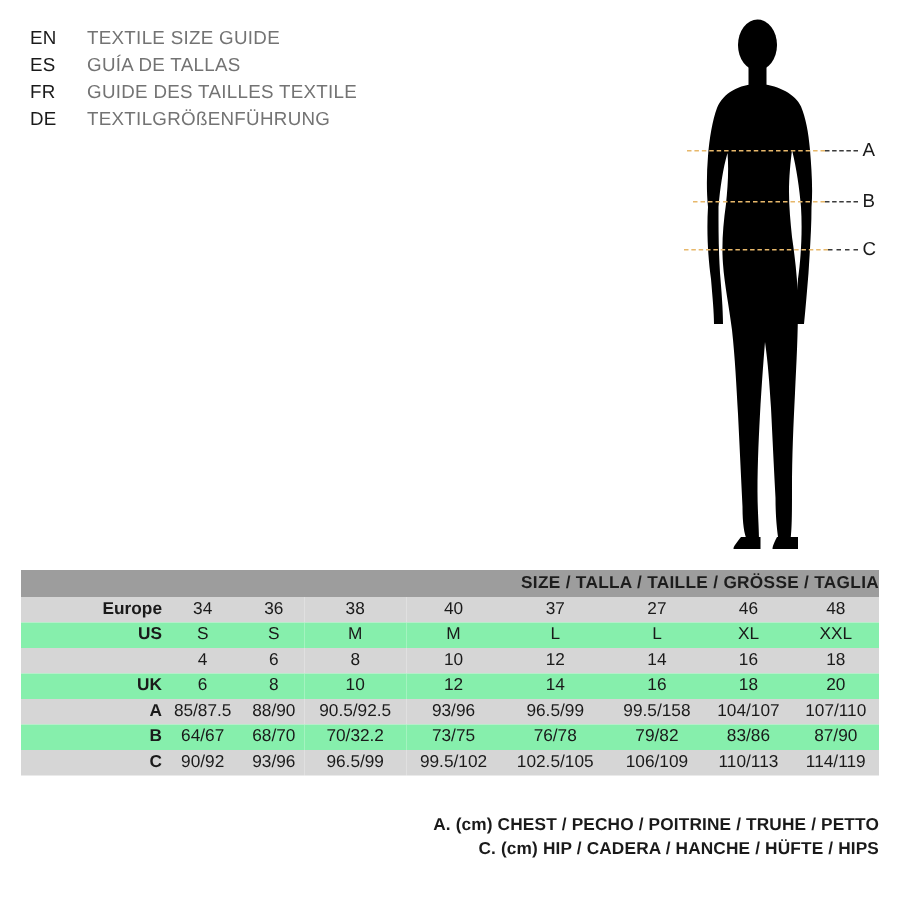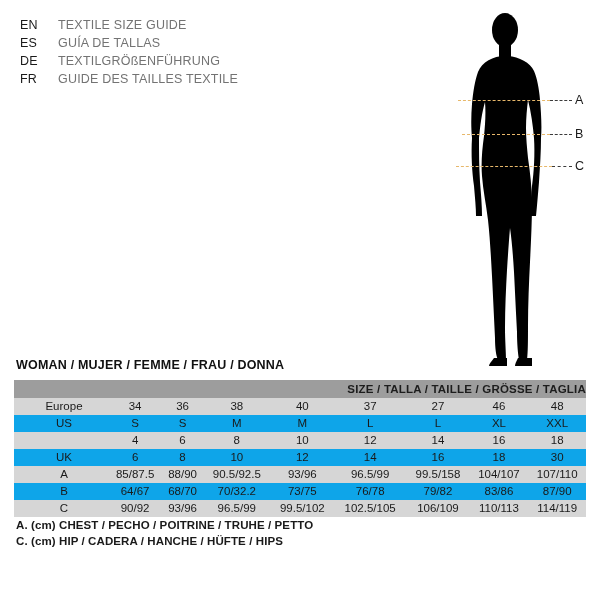--- a/index.html
+++ b/index.html
@@ -100,43 +100,45 @@
   }
   table.size-table td {
     padding: 0;
     height: 17px;
     line-height: 17px;
     text-align: center;
     color: #1a1a1a;
     white-space: nowrap;
   }
   table.size-table td.rowlabel {
-    text-align: center;
+    text-align: right;
     padding-left: 6px;
     width: 88px;
+    font-weight: bold;
   }
   tr.header-row td {
     background: #9d9d9d;
     color: #1d1d1d;
     font-weight: bold;
     text-align: right;
     padding-left: 6px;
     height: 18px;
     line-height: 18px;
     letter-spacing: 0.2px;
   }
   tr.shade td { background: #d6d6d6; }
-  tr.plain td { background: #0ea5e9; }
+  tr.plain td { background: #86efac; }
 
   
   .legend {
     position: absolute;
     left: 16px;
-    top: 517px;
+    top: 542px;
     width: 570px;
+    text-align: right;
   }
   .legend-row {
     font-size: 11.5px;
     font-weight: bold;
     color: #1a1a1a;
     height: 16px;
     line-height: 16px;
     letter-spacing: 0.1px;
   }
 </style>
@@ -148,26 +150,26 @@
   <div class="lang-block">
     <div class="lang-row">
       <span class="lang-code">EN</span>
       <span class="lang-text">TEXTILE SIZE GUIDE</span>
     </div>
     <div class="lang-row">
       <span class="lang-code">ES</span>
       <span class="lang-text">GUÍA DE TALLAS</span>
     </div>
     <div class="lang-row">
+      <span class="lang-code">FR</span>
+      <span class="lang-text">GUIDE DES TAILLES TEXTILE</span>
+    </div>
+    <div class="lang-row">
       <span class="lang-code">DE</span>
       <span class="lang-text">TEXTILGRÖßENFÜHRUNG</span>
-    </div>
-    <div class="lang-row">
-      <span class="lang-code">FR</span>
-      <span class="lang-text">GUIDE DES TAILLES TEXTILE</span>
     </div>
   </div>
 
   <div class="figure-wrap">
     <svg class="figure-svg" width="170" height="360" viewBox="0 0 170 360">
       <g fill="#000000">
 
         <ellipse cx="85" cy="22" rx="13" ry="17"></ellipse>
 
         <path d="M79 36 h12 v14 h-12 z"></path>
@@ -219,21 +221,20 @@
 
     <div class="measure-line l-b"></div>
     <div class="measure-dark d-b"></div>
     <div class="measure-label m-b">B</div>
 
     <div class="measure-line l-c"></div>
     <div class="measure-dark d-c"></div>
     <div class="measure-label m-c">C</div>
   </div>
 
-  <div class="gender-title">WOMAN / MUJER / FEMME / FRAU / DONNA</div>
 
   <table class="size-table">
     <tbody>
       <tr class="header-row">
         <td colspan="9">SIZE / TALLA / TAILLE / GRÖSSE / TAGLIA</td>
       </tr>
 
       <tr class="shade">
         <td class="rowlabel">Europe</td>
         <td>34</td>
@@ -272,21 +273,21 @@
 
       <tr class="plain">
         <td class="rowlabel">UK</td>
         <td>6</td>
         <td>8</td>
         <td>10</td>
         <td>12</td>
         <td>14</td>
         <td>16</td>
         <td>18</td>
-        <td>30</td>
+        <td>20</td>
       </tr>
 
       <tr class="shade">
         <td class="rowlabel">A</td>
         <td>85/87.5</td>
         <td>88/90</td>
         <td>90.5/92.5</td>
         <td>93/96</td>
         <td>96.5/99</td>
         <td>99.5/158</td>

